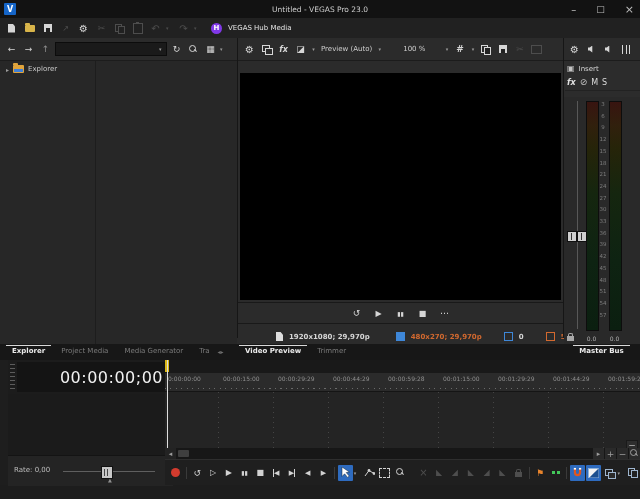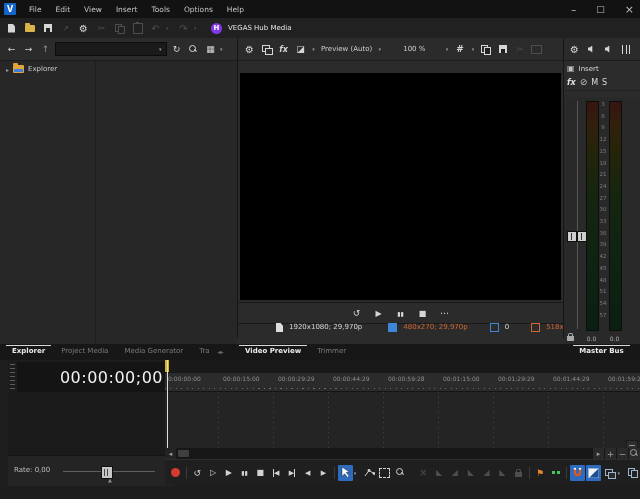--- a/index.html
+++ b/index.html
@@ -101,21 +101,21 @@
   .tree-arrow::before{content:"▸";}
   .exp-folder{width:11px;height:8px;background:#e0a43c;border-radius:1px;position:relative;}
   .exp-folder::before{content:"";position:absolute;top:-2px;left:0;width:5px;height:2px;background:#e0a43c;border-radius:1px 1px 0 0;}
   .exp-folder::after{content:"";position:absolute;bottom:1px;left:1px;width:9px;height:3px;background:#3f7fd6;}
   
   #preview-toolbar{left:238px;width:325px;padding-left:4px;text-align:center;}
   #preview-body{position:absolute;left:238px;top:22px;width:325px;height:284px;background:#2b2b2b;border-top:1px solid #1c1c1c;}
   #preview-black{position:absolute;left:2px;top:12px;width:321px;height:227px;background:#000;}
   #preview-transport{position:absolute;left:0;top:241px;width:325px;height:20px;border-top:1px solid #191919;border-bottom:1px solid #191919;
                      display:flex;align-items:center;justify-content:center;gap:7px;}
-  #preview-status{position:absolute;left:0;top:262px;width:325px;height:18px;display:flex;align-items:flex-start;gap:6px;padding-left:38px;}
+  #preview-status{position:absolute;left:0;top:262px;width:325px;height:18px;display:flex;align-items:flex-end;gap:6px;padding-left:38px;font-weight:bold;}
   .sel-icon{width:7px;height:7px;border:1px solid currentColor;}
   .sel-icon.fill{background:currentColor;}
   .txt-orange{color:var(--status-orange);}
   
   #master-toolbar{left:564px;width:76px;padding-left:3px;}
   #master-body{position:absolute;left:564px;top:22px;width:76px;height:284px;background:#2c2c2c;border-top:1px solid #1c1c1c;}
   #master-row1{position:absolute;left:3px;top:3px;display:flex;align-items:center;gap:4px;}
   #master-row2{position:absolute;left:1px;top:14px;display:flex;align-items:center;gap:4px;border-bottom:1px solid #222;width:74px;padding:2px 0 3px 2px;}
   #meter-area{position:absolute;left:0;top:36px;width:76px;height:248px;background:#292929;}
   #fader-track{position:absolute;left:13px;top:4px;width:1px;height:228px;background:#585858;}
@@ -184,29 +184,21 @@
   #statusbar{left:0;top:485px;width:640px;height:14px;background:#262626;border-top:1px solid #3a3a3a;
              display:flex;align-items:center;justify-content:flex-end;padding-right:6px;box-sizing:border-box;color:#cdcdcd;}
 </style>
 </head>
 <body>
 
 <div id="app">
 
   <div id="titlebar" class="abs">
     <div id="logo">V</div>
-    <div id="menubar" class="row">
-        <span class="menu-item">File</span>
-        <span class="menu-item">Edit</span>
-        <span class="menu-item">View</span>
-        <span class="menu-item">Insert</span>
-        <span class="menu-item">Tools</span>
-        <span class="menu-item">Options</span>
-        <span class="menu-item">Help</span>
-      </div>
+    <div id="win-title">Untitled - VEGAS Pro 23.0</div>
     <div id="win-controls">
       <span class="g g-min"></span>
       <span class="g g-max"></span>
       <span class="g g-close"></span>
     </div>
   </div>
 
   <div id="main-toolbar" class="abs">
     <span class="tbtn">
         <span class="sh-doc"></span>

